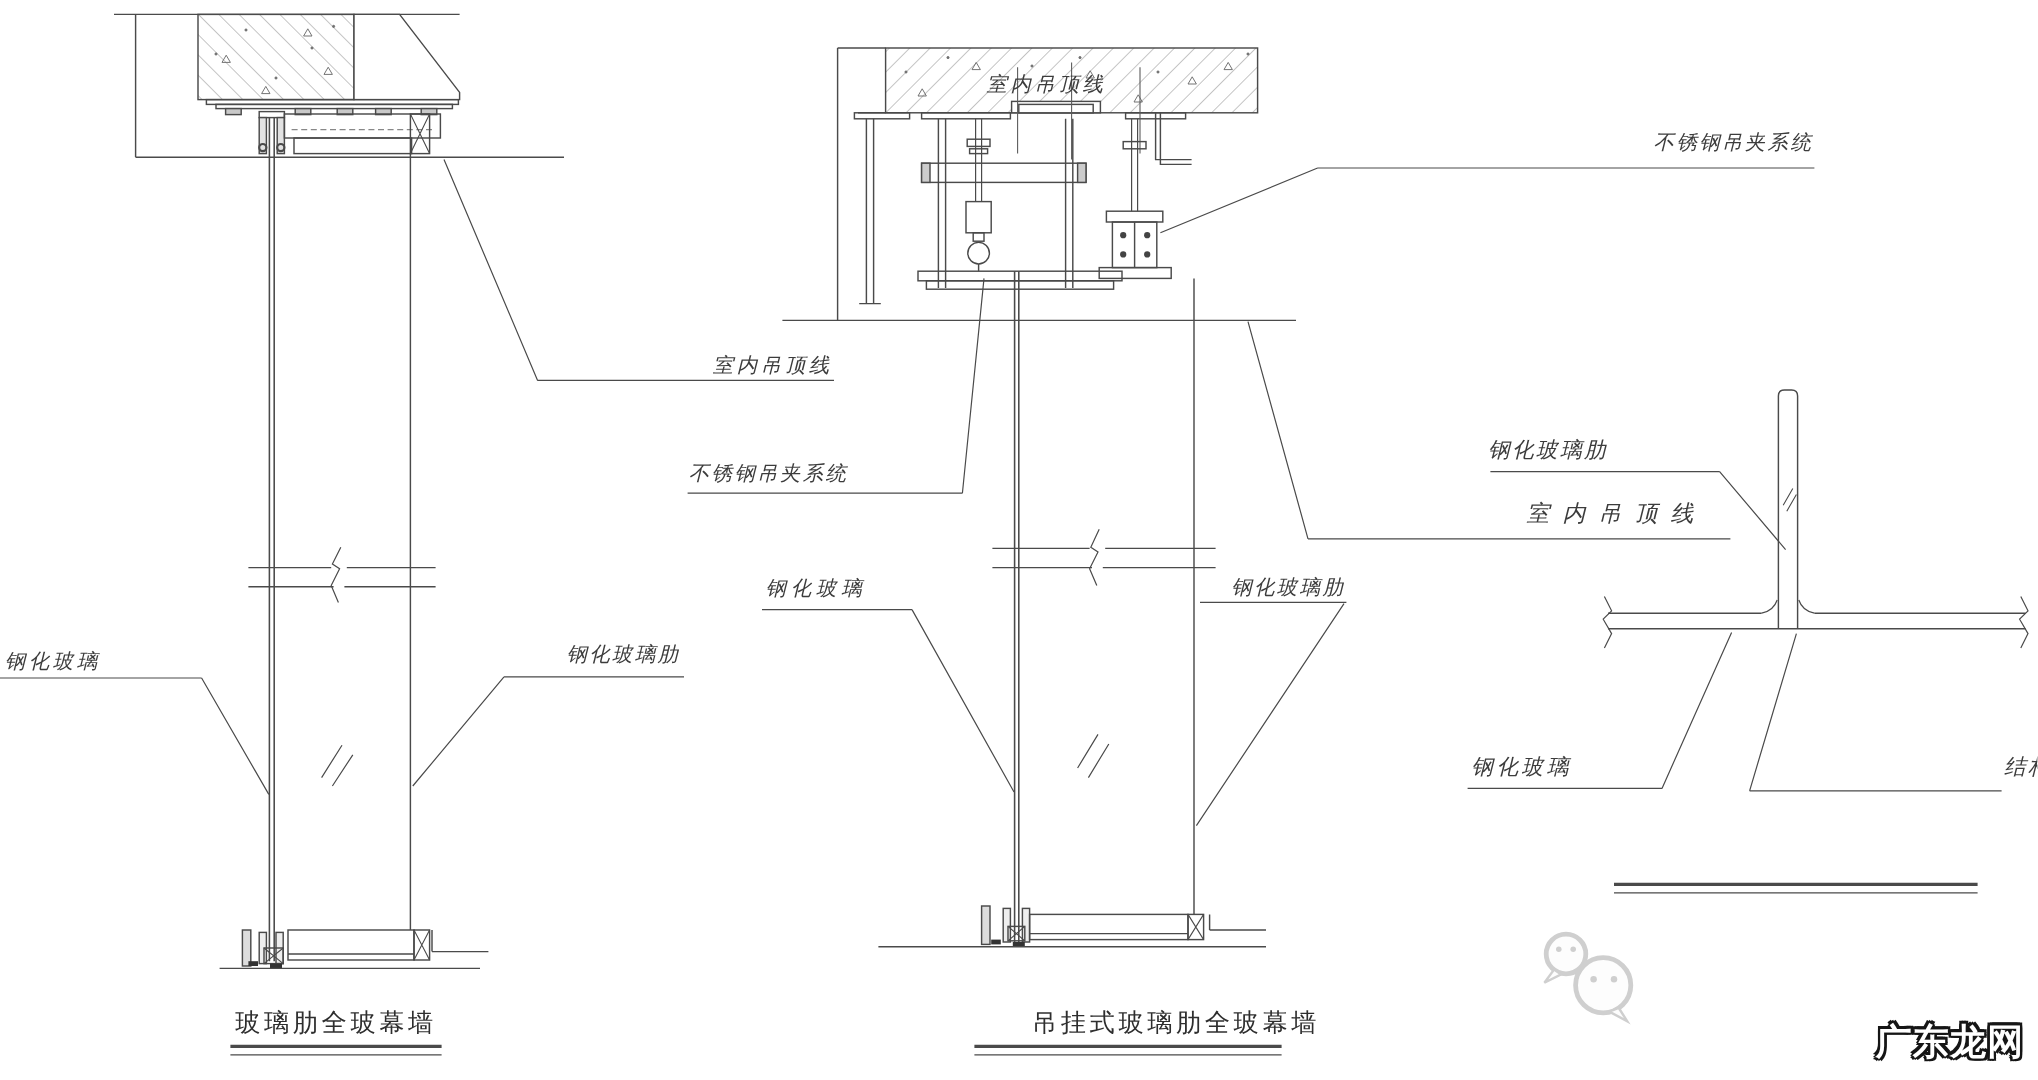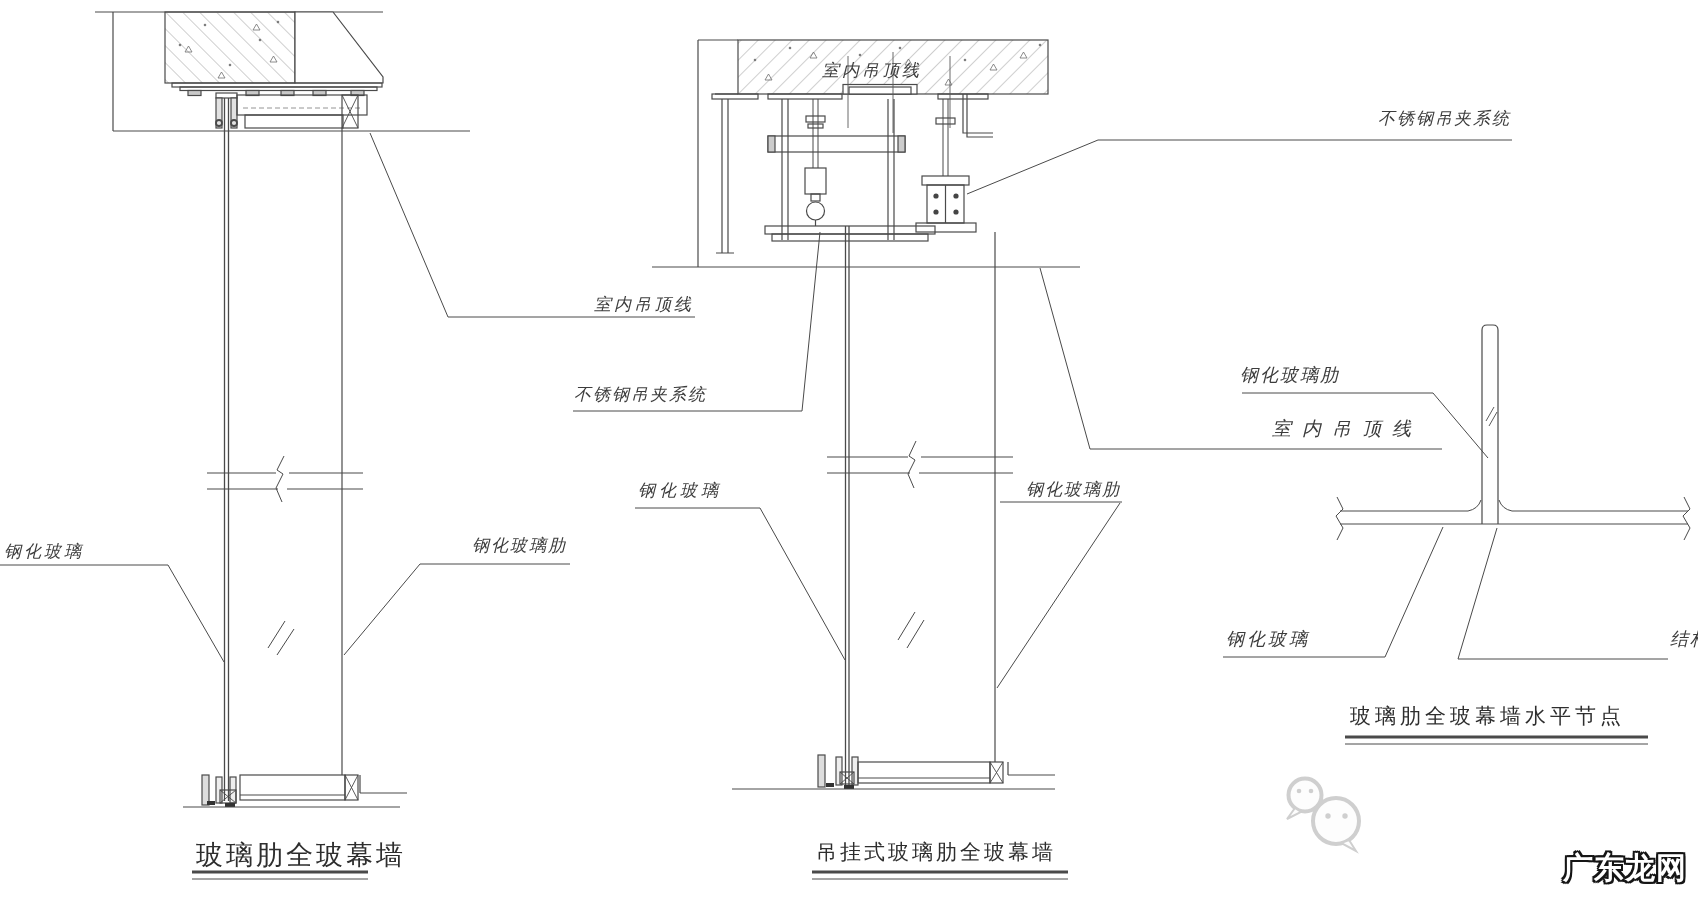--- a/index.html
+++ b/index.html
@@ -246,22 +246,21 @@
   <div class="lbl" style="left:1378px;top:110px;font-size:17px;letter-spacing:2px;">不锈钢吊夹系统</div>
 
   <div class="lbl" style="left:1240px;top:366px;font-size:18px;letter-spacing:2px;">钢化玻璃肋</div>
 
   <div class="lbl" style="left:1272px;top:419px;font-size:19px;letter-spacing:11px;">室内吊顶线</div>
 
   <div class="lbl" style="left:1226px;top:630px;font-size:18px;letter-spacing:3px;">钢化玻璃</div>
 
   <div class="lbl" style="left:1670px;top:630px;font-size:18px;letter-spacing:2px;">结构胶</div>
 
-  <div class="ttl" style="left:196px;top:841px;font-size:27px;letter-spacing:3px;text-align:right;">玻璃肋全玻幕墙</div>
-
-  <div class="ttl" style="left:816px;top:841px;font-size:21px;letter-spacing:3px;">吊挂式玻璃肋全玻幕墙</div>
-
-  <div class="ttl" style="left:1350px;top:705px;font-size:21px;letter-spacing:4px;">玻璃肋全玻幕墙水平节点</div>
+  <div class="ttl" style="left:196px;top:841px;font-size:21px;letter-spacing:3px;text-align:right;">玻璃肋全玻幕墙</div>
+
+  <div class="ttl" style="left:860px;top:841px;font-size:21px;letter-spacing:3px;">吊挂式玻璃肋全玻幕墙</div>
+
 
 
   <div class="wm-site" style="left:1563px;top:848px;font-size:30px;">广东龙网</div>
 
 </div>
 
 </body></html>

